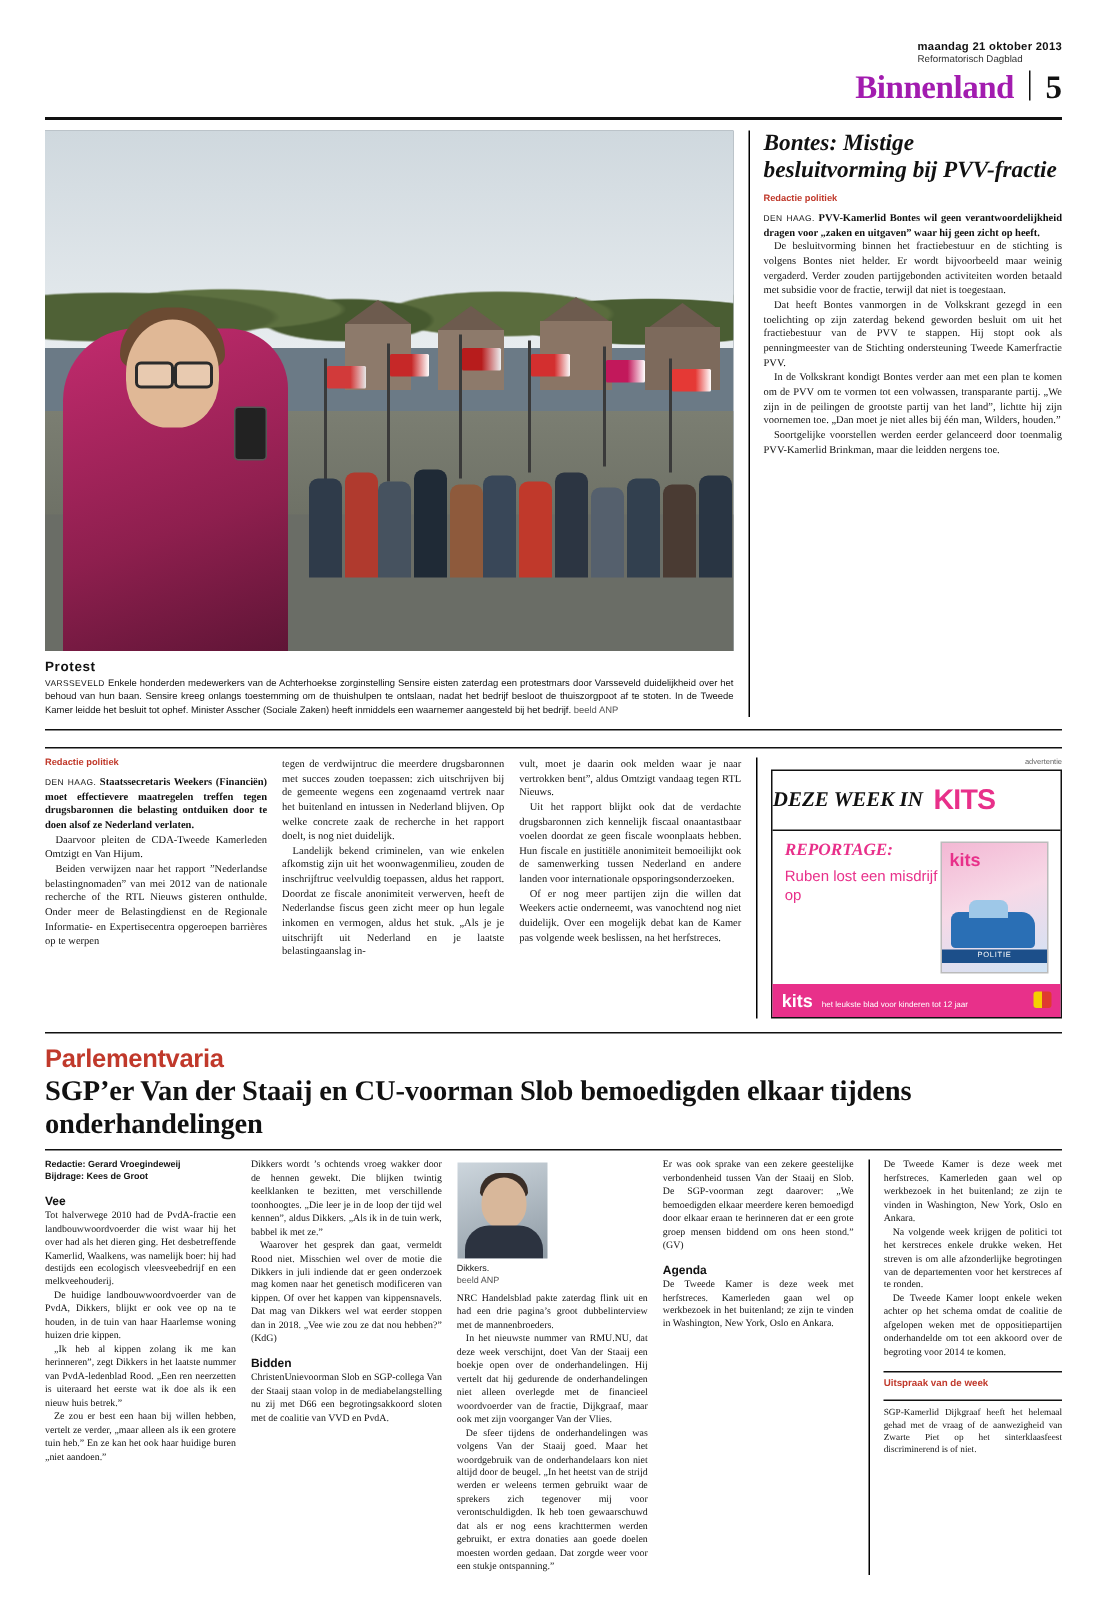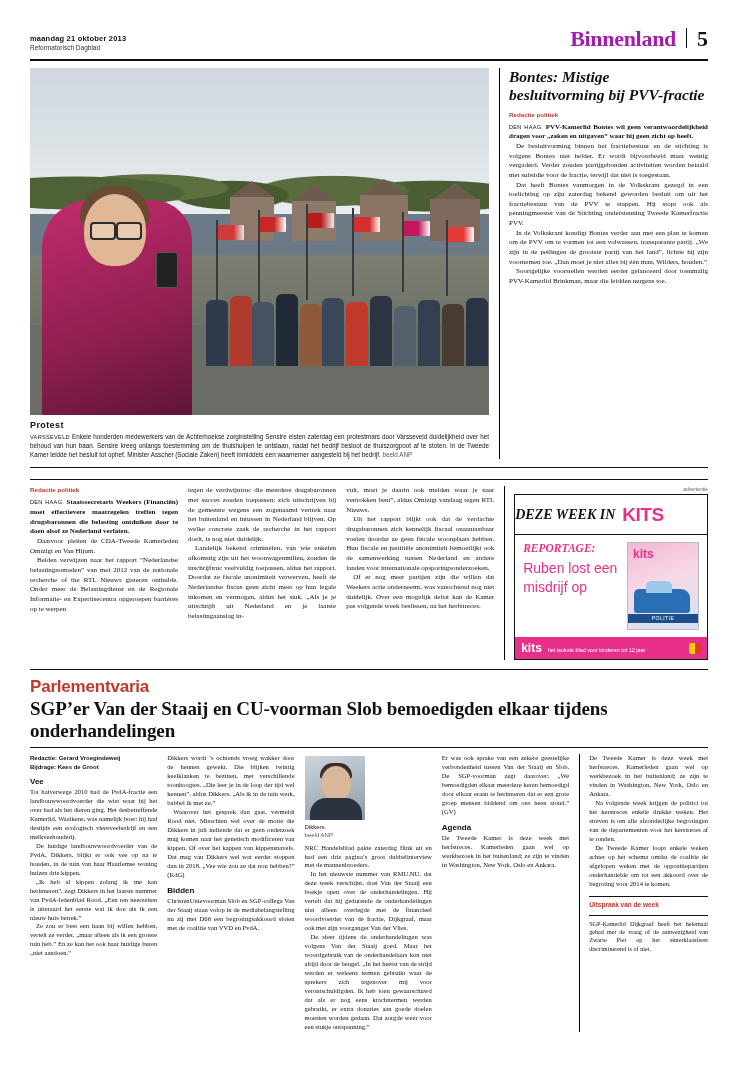--- a/index.html
+++ b/index.html
@@ -22,20 +22,21 @@
     position: relative;
     box-sizing: border-box;
   }
   
   .masthead {
     display: flex;
     align-items: flex-end;
     justify-content: space-between;
     padding: 26px 30px 4px 30px;
     box-sizing: border-box;
+    flex-direction: column;
   }
   .masthead-left {
     font-family: "Liberation Sans", sans-serif;
     line-height: 1.25;
   }
   .masthead-date {
     font-size: 7.5px;
     font-weight: bold;
     letter-spacing: .2px;
     color: #111;
@@ -238,21 +239,21 @@
   .ad-reportage {
     font-family: "Liberation Serif", serif;
     font-style: italic;
     font-weight: bold;
     font-size: 11.5px;
     color: #e8308a;
     margin-bottom: 5px;
   }
   .ad-sub {
     font-family: "Liberation Sans", sans-serif;
-    font-size: 14px;
+    font-size: 10px;
     line-height: 1.3;
     color: #e8308a;
   }
   .ad-cover {
     width: 70px;
     height: 86px;
     border: 1px solid #bbb;
     background: linear-gradient(160deg,#f3b8d4 0%, #f7d9e7 45%, #cfe3f5 100%);
     position: relative;
     overflow: hidden;

